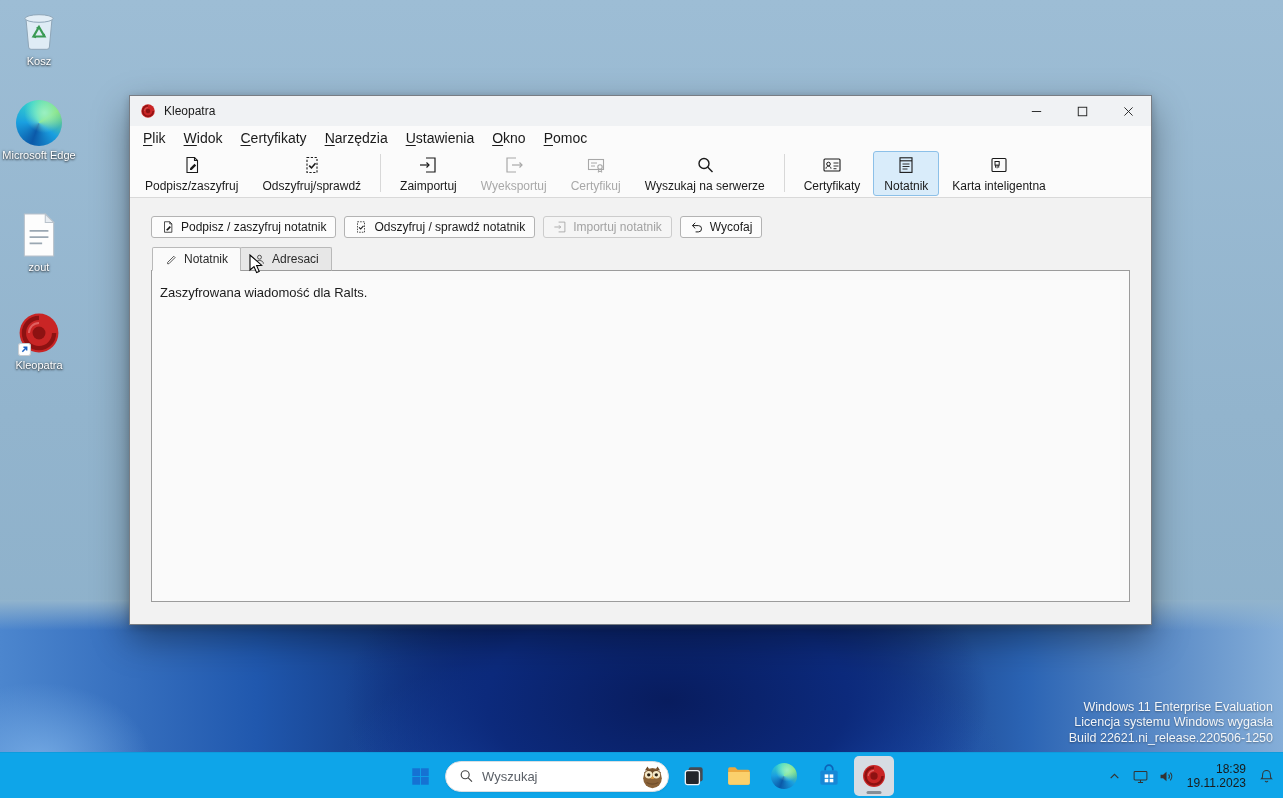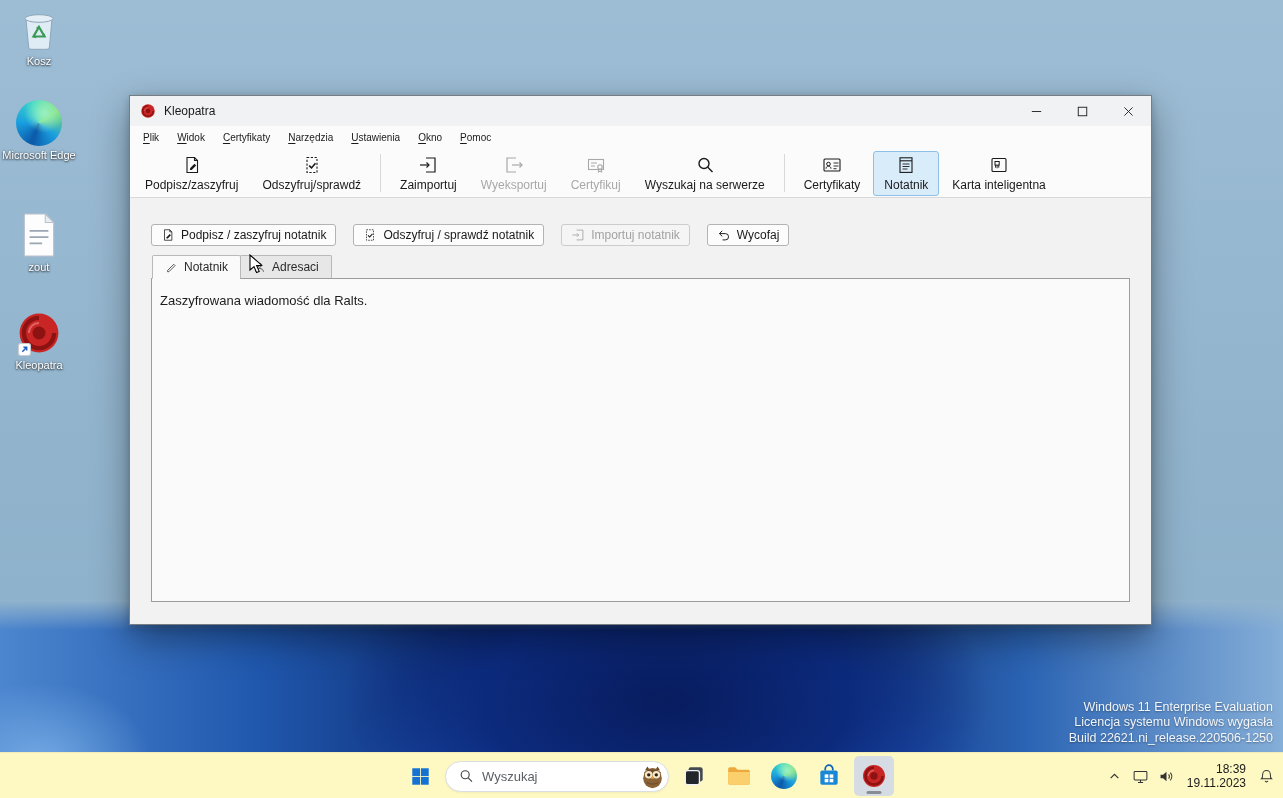--- a/index.html
+++ b/index.html
@@ -43,51 +43,51 @@
     box-shadow:0 14px 34px rgba(0,0,0,.38), 0 2px 8px rgba(0,0,0,.2);
     display:flex; flex-direction:column; }
   .titlebar { height:30px; flex:0 0 30px; background:#f0f2f4; display:flex; align-items:center; }
   .tb-appicon { width:16px; height:16px; margin:0 8px 0 10px; }
   .tb-title { font-size:12px; color:#1a1a1a; }
   .win-controls { margin-left:auto; display:flex; height:100%; }
   .wc { width:46px; height:100%; display:flex; align-items:center; justify-content:center; color:#222; }
   .wc svg { width:17px; height:17px; stroke:#222; }
 
   .menubar { height:23px; flex:0 0 23px; background:#fbfbfb; display:flex; align-items:center; padding-left:4px; }
-  .menu-item { padding:3px 9px; font-size:10px; color:#1a1a1a; cursor:default; }
+  .menu-item { padding:3px 9px; font-size:14px; color:#1a1a1a; cursor:default; }
 
   .toolbar { height:49px; flex:0 0 49px; background:#fbfbfb; border-bottom:1px solid #d9d9d9;
     display:flex; align-items:center; padding:0 4px; gap:2px; }
-  .tool { display:flex; flex-direction:column; align-items:center; justify-content:center; gap:3px;
+  .tool { display:flex; flex-direction:column; align-items:center; justify-content:space-between; gap:3px;
     padding:3px 10px 2px; font-size:12px; color:#1a1a1a; border:1px solid transparent; border-radius:3px; height:45px; }
   .tool svg { width:20px; height:20px; color:inherit; }
   .tool.disabled { color:#a8a8a8; }
   .tool.active { background:#d9ecfa; border-color:#8cc0e8; }
   .tool-sep { width:1px; align-self:stretch; margin:5px 6px; background:#d8d8d8; }
 
   .notepad-area { flex:1; background:#f2f2f2; padding:18px 21px 22px; display:flex; flex-direction:column; min-height:0; }
-  .np-row { display:flex; gap:17px; margin-bottom:9px;margin-top:8px; }
+  .np-row { display:flex; gap:8px; margin-bottom:9px; }
   .np-btn { display:inline-flex; align-items:center; gap:6px; padding:3px 9px; font-size:12px;
     background:#fcfcfc; border:1px solid #b3b3b3; border-radius:3px; color:#1a1a1a; }
   .np-btn svg { width:14px; height:14px; }
   .np-btn.disabled { color:#a2a2a2; border-color:#cccccc; background:#f5f5f5; }
 
   .tabs { display:flex; margin-bottom:-1px; position:relative; z-index:2; padding-left:1px; }
   .tab { display:inline-flex; align-items:center; gap:6px; padding:4px 12px; font-size:12px; color:#2a2a2a;
     background:#e7e7e7; border:1px solid #b9b9b9; border-radius:2px 2px 0 0; }
   .tab + .tab { margin-left:-1px; }
   .tab svg { width:13px; height:13px; }
   .tab.active { background:#fafafa; border-bottom-color:#fafafa; }
   .tab.inactive { border-bottom-color:#9c9c9c; }
 
   .editor { flex:1; border:1px solid #9c9c9c; background:#fafafa; padding:14px 8px; font-size:13px; color:#1c1c1c; min-height:0; }
 
   
   .taskbar { position:absolute; left:0; bottom:0; width:100%; height:46px;
-    background:#fef9c3; border-top:1px solid rgba(0,0,0,.05); }
+    background:#0ea5e9; border-top:1px solid rgba(0,0,0,.05); }
   .tb-group { position:absolute; left:400px; top:3px; display:flex; align-items:center; gap:5px; }
   .tile { width:40px; height:40px; border-radius:5px; display:flex; align-items:center; justify-content:center; position:relative; }
   .tile.active-app { background:#d6dce3; }
   .tile .run-indicator { position:absolute; bottom:2px; left:50%; transform:translateX(-50%);
     width:15px; height:3px; border-radius:2px; background:#868d96; }
   .winlogo { width:21px; height:21px; }
   .search-pill { width:224px; height:31px; border-radius:16px; background:#fff; border:1px solid #dadee3;
     display:flex; align-items:center; padding:0 2px 0 12px; gap:8px; box-shadow:0 1px 2px rgba(0,0,0,.05); }
   .search-pill input { border:0; outline:0; background:transparent; flex:1; min-width:0; font-size:13px; color:#333; font-family:inherit; }
   .search-pill input::placeholder { color:#5a5f66; opacity:1; }

